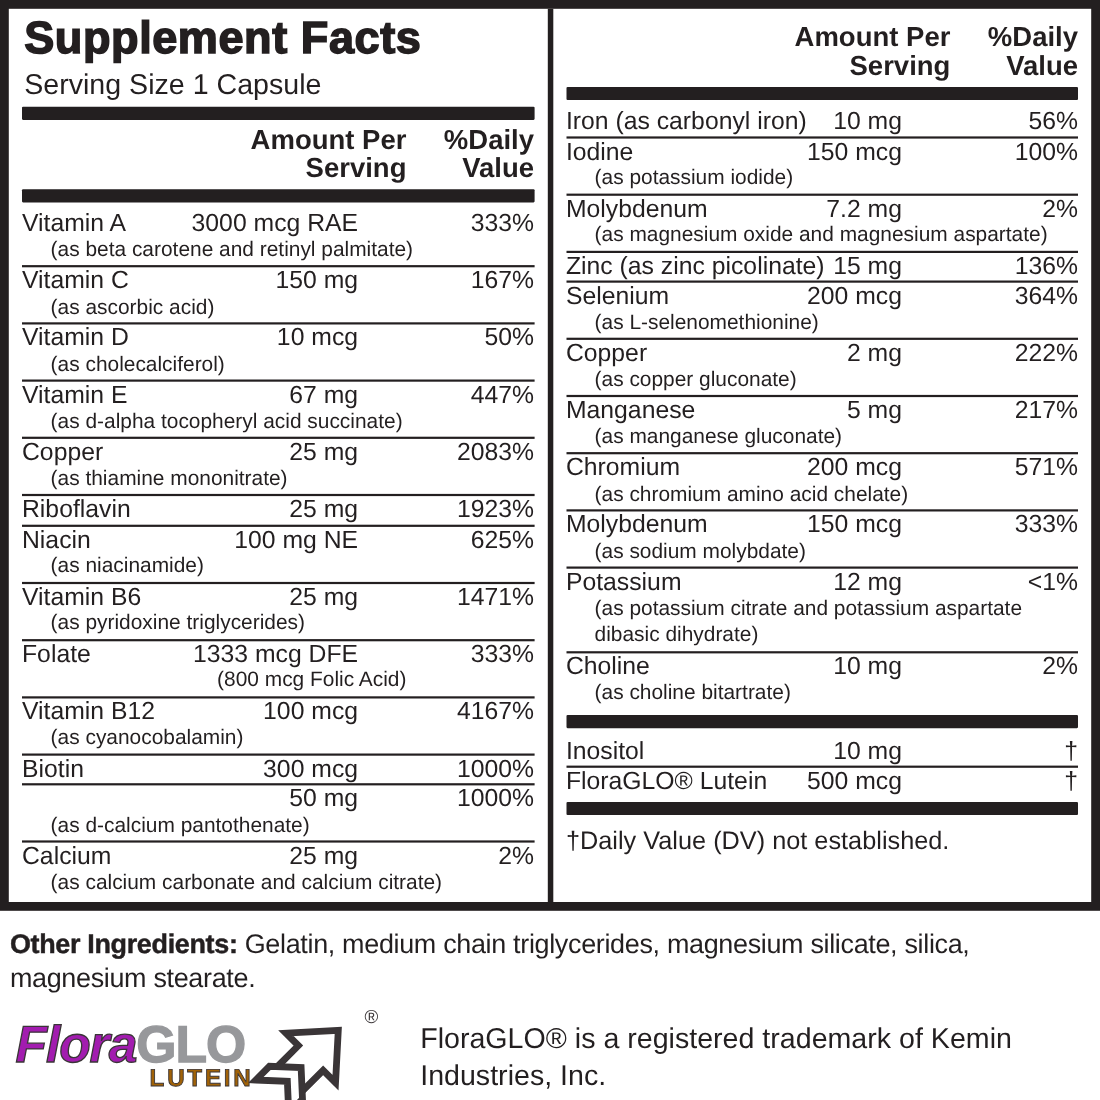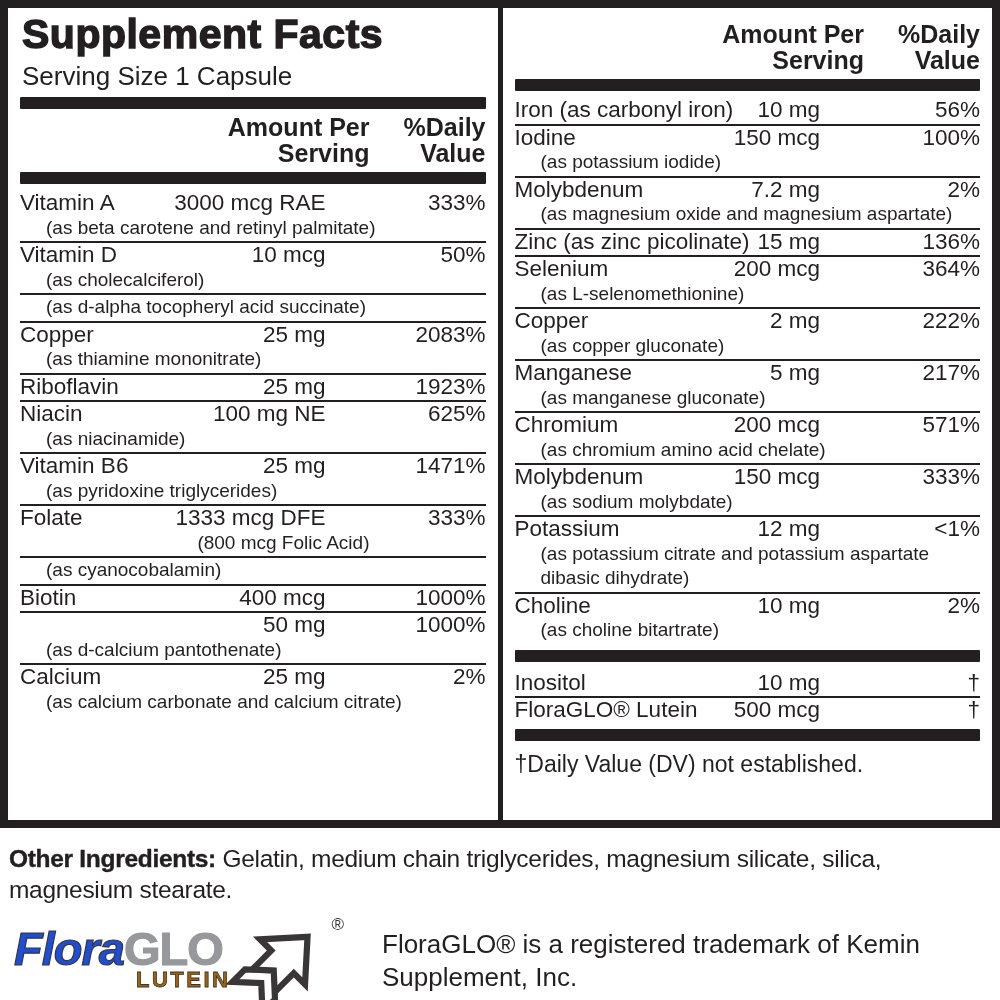--- a/index.html
+++ b/index.html
@@ -36,21 +36,21 @@
   .row .dv { min-width:112px; text-align:right; white-space:nowrap;margin-left:48px; }
   .sub { font-size:19px; line-height:24.5px; padding-left:26px; }
   .sub.amount-note { padding-left:0; text-align:right; padding-right:116px; }
   .footnote { font-size:23px; line-height:26px; margin-top:2px; }
   .other { margin:15px 10px 0 9px; font-size:24.5px; line-height:31px; letter-spacing:-0.3px; }
   .other .lbl { font-weight:bold; -webkit-text-stroke:0.4px #231f20; }
   .logo-row { display:flex; align-items:center; margin:14px 0 0 14px; }
   .logo-box { position:relative; width:330px; height:84px; flex:none; }
   .logo-main { position:absolute; left:0; top:2px; white-space:nowrap; }
   .flora { font-size:47px; font-weight:bold; font-style:italic; letter-spacing:-1px;
-           -webkit-text-stroke:1.2px #3a3537; color:#1d4ed8; }
+           -webkit-text-stroke:1.2px #3a3537; color:#a21caf; }
   .glo   { font-size:47px; font-weight:bold; letter-spacing:-1px; color:#97989b;
            -webkit-text-stroke:1.2px #97989b; }
   .lutein { position:absolute; left:122px; top:48px; font-size:22px; font-weight:bold;
             letter-spacing:2.5px; color:#a16207; -webkit-text-stroke:0.8px #3a3537; }
   .arrow-box { position:absolute; left:212px; top:-6px; width:110px; height:92px; }
   .reg-mark { position:absolute; right:-8px; top:2px; font-size:17px; color:#3a3537; }
   .tm-note { margin-left:38px; font-size:26px; line-height:33px; max-width:600px; }
 </style>
 </head>
 <body>
@@ -71,27 +71,40 @@
         <div class="item">
           <div class="row">
             <span class="name">Vitamin A</span>
             <span class="amount">3000 mcg RAE</span>
             <span class="dv">333%</span>
           </div>
           <div class="sub">(as beta carotene and retinyl palmitate)</div>
         </div>
         <div class="item">
           <div class="row">
+            <span class="name">Vitamin C</span>
+            <span class="amount">150 mg</span>
+            <span class="dv">167%</span>
+          </div>
+          <div class="sub">(as ascorbic acid)</div>
+        </div>
+        <div class="item">
+          <div class="row">
             <span class="name">Vitamin D</span>
             <span class="amount">10 mcg</span>
             <span class="dv">50%</span>
           </div>
           <div class="sub">(as cholecalciferol)</div>
         </div>
         <div class="item">
+          <div class="row">
+            <span class="name">Vitamin E</span>
+            <span class="amount">67 mg</span>
+            <span class="dv">447%</span>
+          </div>
           <div class="sub">(as d-alpha tocopheryl acid succinate)</div>
         </div>
         <div class="item">
           <div class="row">
             <span class="name">Copper</span>
             <span class="amount">25 mg</span>
             <span class="dv">2083%</span>
           </div>
           <div class="sub">(as thiamine mononitrate)</div>
         </div>
@@ -120,26 +133,31 @@
         </div>
         <div class="item">
           <div class="row">
             <span class="name">Folate</span>
             <span class="amount">1333 mcg DFE</span>
             <span class="dv">333%</span>
           </div>
           <div class="sub amount-note">(800 mcg Folic Acid)</div>
         </div>
         <div class="item">
+          <div class="row">
+            <span class="name">Vitamin B12</span>
+            <span class="amount">100 mcg</span>
+            <span class="dv">4167%</span>
+          </div>
           <div class="sub">(as cyanocobalamin)</div>
         </div>
         <div class="item">
           <div class="row">
             <span class="name">Biotin</span>
-            <span class="amount">400 mcg</span>
+            <span class="amount">300 mcg</span>
             <span class="dv">1000%</span>
           </div>
         </div>
         <div class="item">
           <div class="row">
             <span class="amount">50 mg</span>
             <span class="dv">1000%</span>
           </div>
           <div class="sub">(as d-calcium pantothenate)</div>
         </div>
@@ -285,14 +303,14 @@
     <div class="arrow-box">
       <svg width="108" height="92" viewBox="0 0 120 104">
         <g transform="rotate(-45 60 58)" fill="#ffffff" stroke="#3a3537" stroke-width="7" stroke-linejoin="miter">
           <path d="M34 40 H64 V22 L104 58 L64 94 V76 H34 Z"></path>
           <path d="M8 34 L30 58 L8 82 H28 L50 58 L28 34 Z"></path>
         </g>
       </svg>
       <span class="reg-mark">®</span>
     </div>
   </div>
-  <div class="tm-note">FloraGLO® is a registered trademark of Kemin Supplement, Inc.</div>
+  <div class="tm-note">FloraGLO® is a registered trademark of Kemin Industries, Inc.</div>
 </div>
 
 </body></html>

